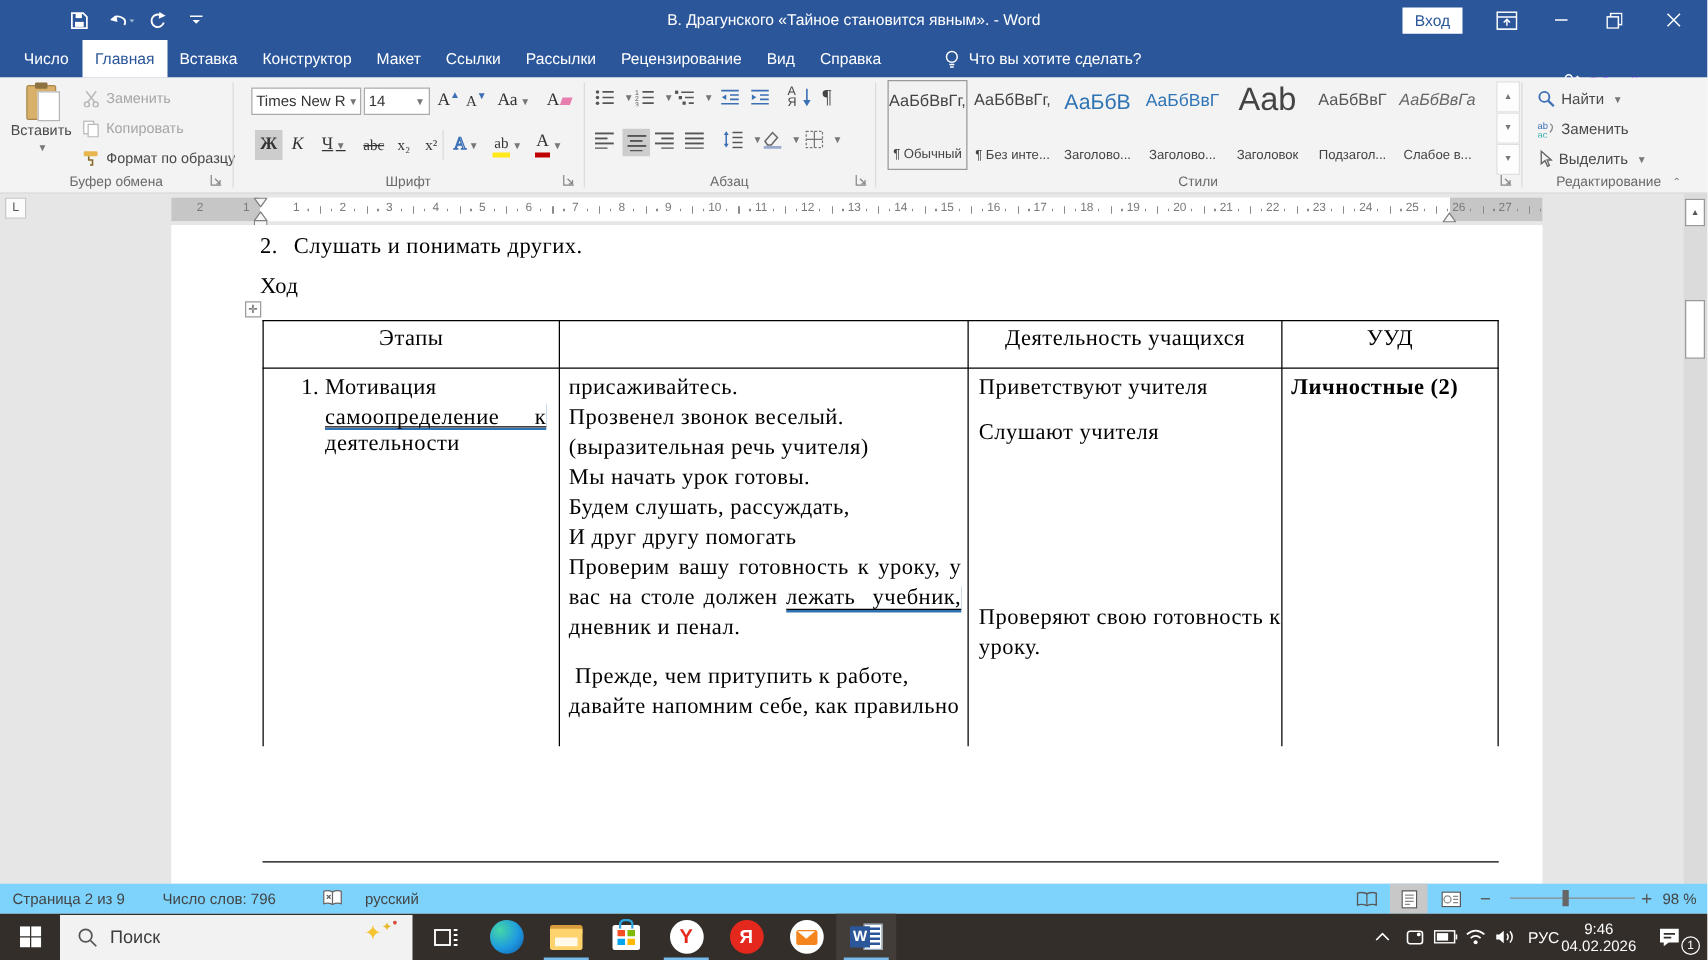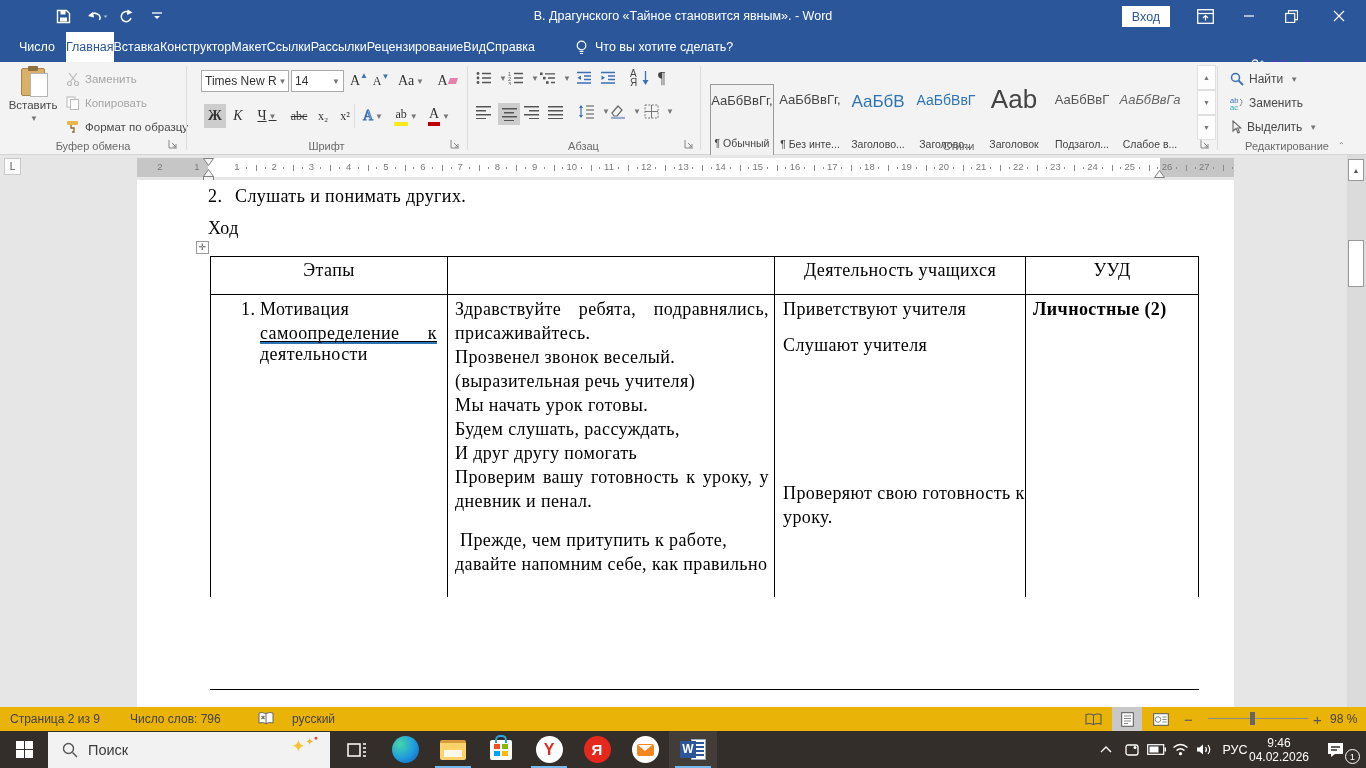--- a/index.html
+++ b/index.html
@@ -8,21 +8,21 @@
 #app{position:relative;width:1366px;height:768px;background:#e6e6e6}
 
 #titlebar{position:absolute;left:0;top:0;width:1366px;height:32px;background:#2b579a;color:#fff}
 #titlebar svg{display:block}
 .qat{position:absolute;top:8px;width:18px;height:16px;display:flex;align-items:center;justify-content:center}
 #title-text{position:absolute;left:0;right:0;top:0;height:32px;line-height:32px;text-align:center;font-size:12.5px;color:#fff}
 #login-btn{position:absolute;left:1122px;top:6px;width:48px;height:21px;background:#fff;color:#2b579a;font-size:12.5px;display:flex;align-items:center;justify-content:center}
 .winbtn{position:absolute;top:0;width:30px;height:32px;display:flex;align-items:center;justify-content:center}
 
 #tabsrow{position:absolute;left:0;top:32px;width:1366px;height:30px;background:#2b579a;display:flex;align-items:stretch;padding-left:8px;font-size:12.5px}
-.tab{color:#fff;display:flex;align-items:center;padding:0 0}
+.tab{color:#fff;display:flex;align-items:center;padding:0 10px}
 .tab.file{padding:0 11px}
 .tab.active{background:#fff;color:#2b579a}
 #tellme{display:flex;align-items:center;margin-left:40px;color:#fff;font-size:12.5px;gap:7px}
 #share{position:absolute;right:12px;top:43px;height:30px;display:flex;align-items:flex-end;color:#6d28d9;font-size:12.5px;gap:6px}
 
 #ribbon{position:absolute;left:0;top:62px;width:1366px;height:93px;background:#f3f3f3;border-bottom:1px solid #d4d4d4;font-size:11.5px;color:#444}
 .gsep{position:absolute;top:4px;height:84px;width:1px;background:#dcdcdc}
 .glabel{position:absolute;bottom:2px;font-size:11px;color:#6a6a6a;text-align:center}
 .launch{position:absolute;bottom:5px;width:10px;height:10px}
 .rbtn{position:absolute;display:flex;align-items:center;gap:5px;color:#494949}
@@ -30,21 +30,21 @@
 .dd{font-size:8px;color:#777;margin-left:2px}
 .combo{position:absolute;height:22px;background:#fff;border:1px solid #ababab;font-size:12px;color:#333;display:flex;align-items:center;padding:0 3px;justify-content:space-between;white-space:nowrap;overflow:hidden}
 .fbtn{position:absolute;height:24px;display:flex;align-items:center;justify-content:center;font-family:"Liberation Serif",serif;font-size:14px;color:#333}
 .pressed{background:#cdcdcd}
 .lineic{display:inline-block;width:15px;height:13px}
 
 .clip{position:relative;width:24px;height:28px;background:#d9b069;border:1px solid #a8854b;border-radius:2px}
 .clip:before{content:"";position:absolute;left:6px;top:-3px;width:10px;height:5px;background:#8d7140;border-radius:1px}
 .clip:after{content:"";position:absolute;left:8px;top:4px;width:16px;height:22px;background:#fff;border:1px solid #b5b5b5}
 
-#stylegallery{position:absolute;left:707px;top:21px;width:489px;height:76px}
+#stylegallery{position:absolute;left:707px;top:1px;width:489px;height:76px}
 .scard{position:absolute;top:1px;width:64px;height:72px}
 .scard .samp{position:absolute;left:0;right:0;top:8px;text-align:center;font-family:"Liberation Sans",sans-serif;white-space:nowrap}
 .scard .sname{position:absolute;left:0;right:0;bottom:6px;text-align:center;font-size:10.5px;color:#444;white-space:nowrap;overflow:hidden}
 .scard.sel{border:1px solid #9a9a9a;background:#f2f2f2}
 .sbtncol{position:absolute;left:1197px;top:3px;width:19px;height:76px}
 .sbtn{position:absolute;left:0;width:19px;height:25px;background:#fdfdfd;border:1px solid #e0e0e0;display:flex;align-items:center;justify-content:center;font-size:7px;color:#777}
 
 #rulerrow{position:absolute;left:0;top:155px;width:1366px;height:25px;background:#e6e6e6}
 #tabsel{position:absolute;left:4px;top:3px;width:17px;height:17px;background:#fbfbfb;border:1px solid #c8c8c8;color:#555;font-size:10px;display:flex;align-items:center;justify-content:center}
 #ruler{position:absolute;left:137px;top:3px;width:1097px;height:19px;background:#fff}
@@ -62,21 +62,21 @@
 
 #dtable{position:absolute;left:73px;top:76px;width:989px;height:434px}
 .tline{position:absolute;background:#000}
 .hcell{position:absolute;top:1px;height:37px;text-align:center;padding-top:3px}
 .bcell{position:absolute;top:39px;bottom:1px}
 .dline{line-height:24px;white-space:nowrap}
 .jl{text-align:justify;text-align-last:justify;white-space:normal}
 .gram{border-bottom:1px solid #000;box-shadow:0 2px 0 #2e74b5}
 #movehandle{position:absolute;left:59px;top:61px;width:13px;height:13px;background:#fff;border:1px solid #9a9a9a;color:#555;font-size:9px;line-height:11px;text-align:center}
 
-#statusbar{position:absolute;left:0;top:707px;width:1366px;height:24px;background:#eab308;font-size:12px;color:#444}
+#statusbar{position:absolute;left:0;top:707px;width:1366px;height:24px;background:#7dd3fc;font-size:12px;color:#444}
 #statusbar .sitem{position:absolute;top:0;height:24px;display:flex;align-items:center}
 .viewbtn{position:absolute;top:0;width:30px;height:24px;display:flex;align-items:center;justify-content:center}
 .viewbtn.sel{background:#c8c8c8}
 #zoomtrack{position:absolute;left:1208px;top:11px;width:100px;height:1px;background:#8a8a8a}
 #zoomthumb{position:absolute;left:1250px;top:5px;width:5px;height:13px;background:#666}
 
 #taskbar{position:absolute;left:0;top:731px;width:1366px;height:37px;background:#332e2a;color:#fff}
 #startbtn{position:absolute;left:0;top:0;width:48px;height:37px;display:flex;align-items:center;justify-content:center}
 #tsearch{position:absolute;left:48px;top:1px;width:282px;height:36px;background:#f2f2f2;display:flex;align-items:center;color:#3c3c3c}
 #tsearch .mag{margin:0 10px 0 14px}
@@ -464,28 +464,28 @@
           <div class="dline"><span style="display:inline-block;width:19px">1.</span><span>Мотивация</span></div>
           <div class="dline" style="margin-left:19px">
               <span class="gram" style="display:flex;justify-content:space-between;height:21px">
                 <span>самоопределение</span>
                 <span>к</span>
               </span>
             </div>
           <div class="dline" style="margin-left:19px">деятельности</div>
         </div>
         <div class="bcell" style="left:238px;width:326px;padding:2px 5px 0 7px">
-          <div class="dline jl">Здравствуйте ребята, подравнялись,</div>
           <div class="dline">присаживайтесь.</div>
           <div class="dline">Прозвенел звонок веселый.</div>
           <div class="dline">(выразительная речь учителя)</div>
           <div class="dline">Мы начать урок готовы.</div>
           <div class="dline">Будем слушать, рассуждать,</div>
           <div class="dline">И друг другу помогать</div>
           <div class="dline jl">Проверим вашу готовность к уроку, у</div>
+          <div class="dline jl"><span>вас на столе должен </span><span class="gram">лежать &nbsp;учебник,</span></div>
           <div class="dline">дневник и пенал.</div>
           <div class="dline" style="height:15px"></div>
           <div class="dline" style="padding-left:5px">Прежде, чем притупить к работе,</div>
           <div class="dline">давайте напомним себе, как правильно</div>
         </div>
         <div class="bcell" style="left:565px;width:250px;padding:2px 8px 0 8px">
           <div class="dline">Приветствуют учителя</div>
           <div class="dline" style="margin-top:12px">Слушают учителя</div>
           <div class="dline" style="margin-top:124px;text-align:justify;text-align-last:justify">Проверяют свою готовность к</div>
           <div class="dline">уроку.</div>

